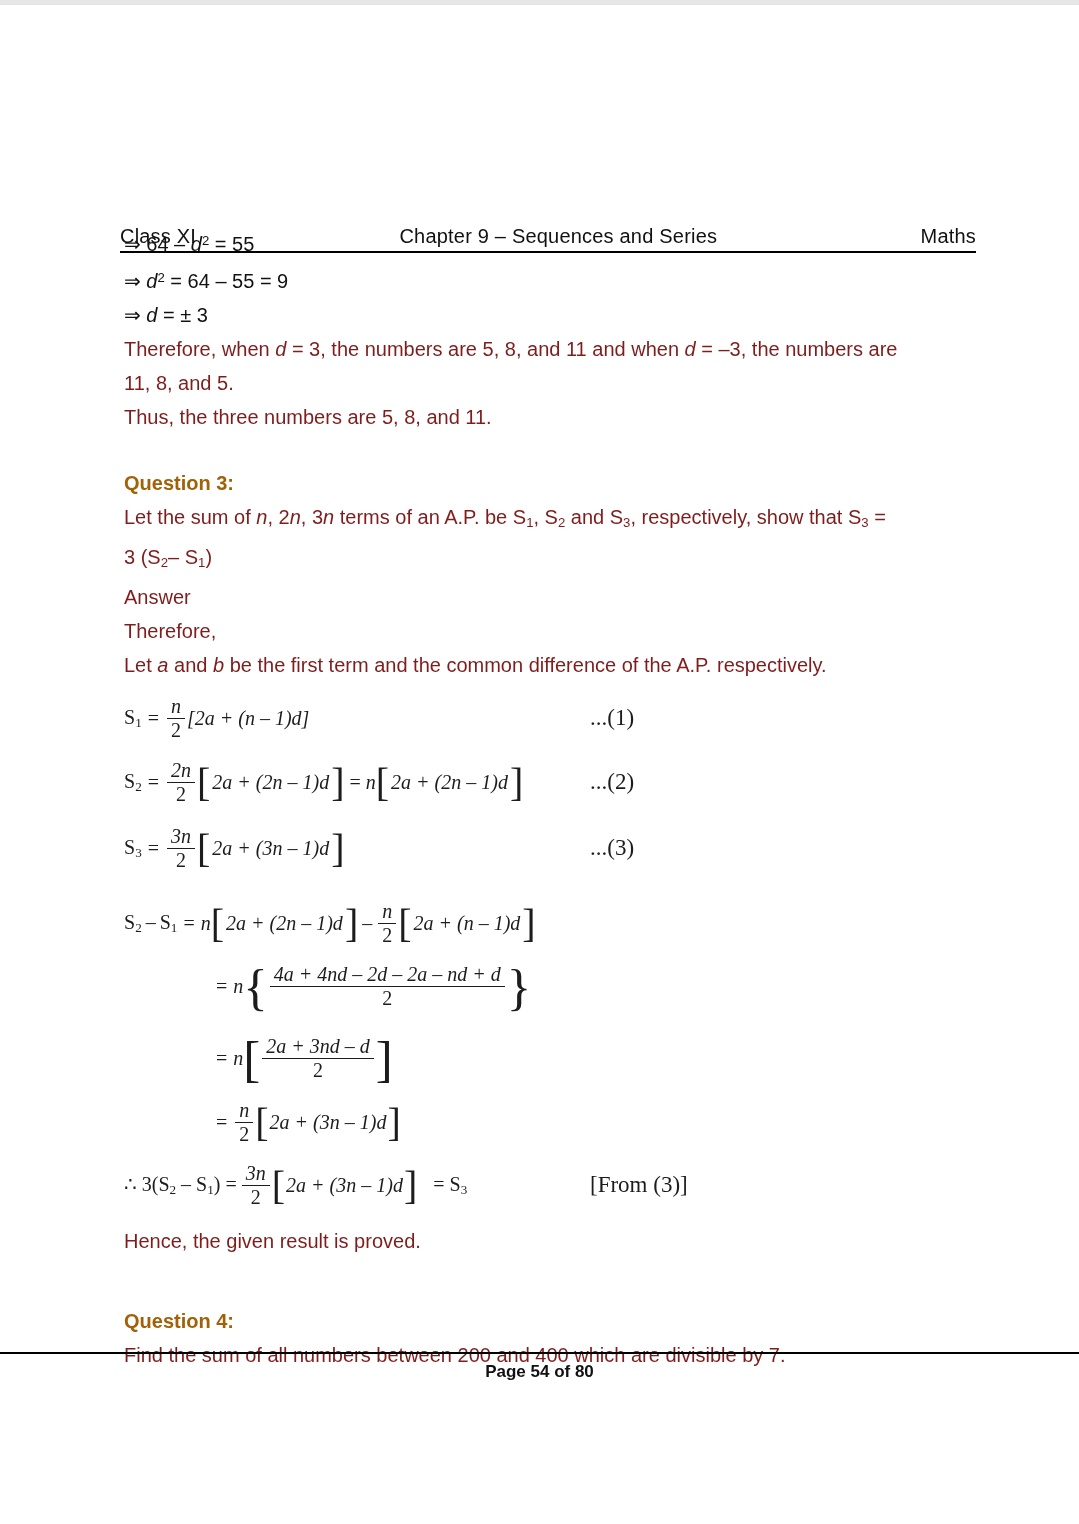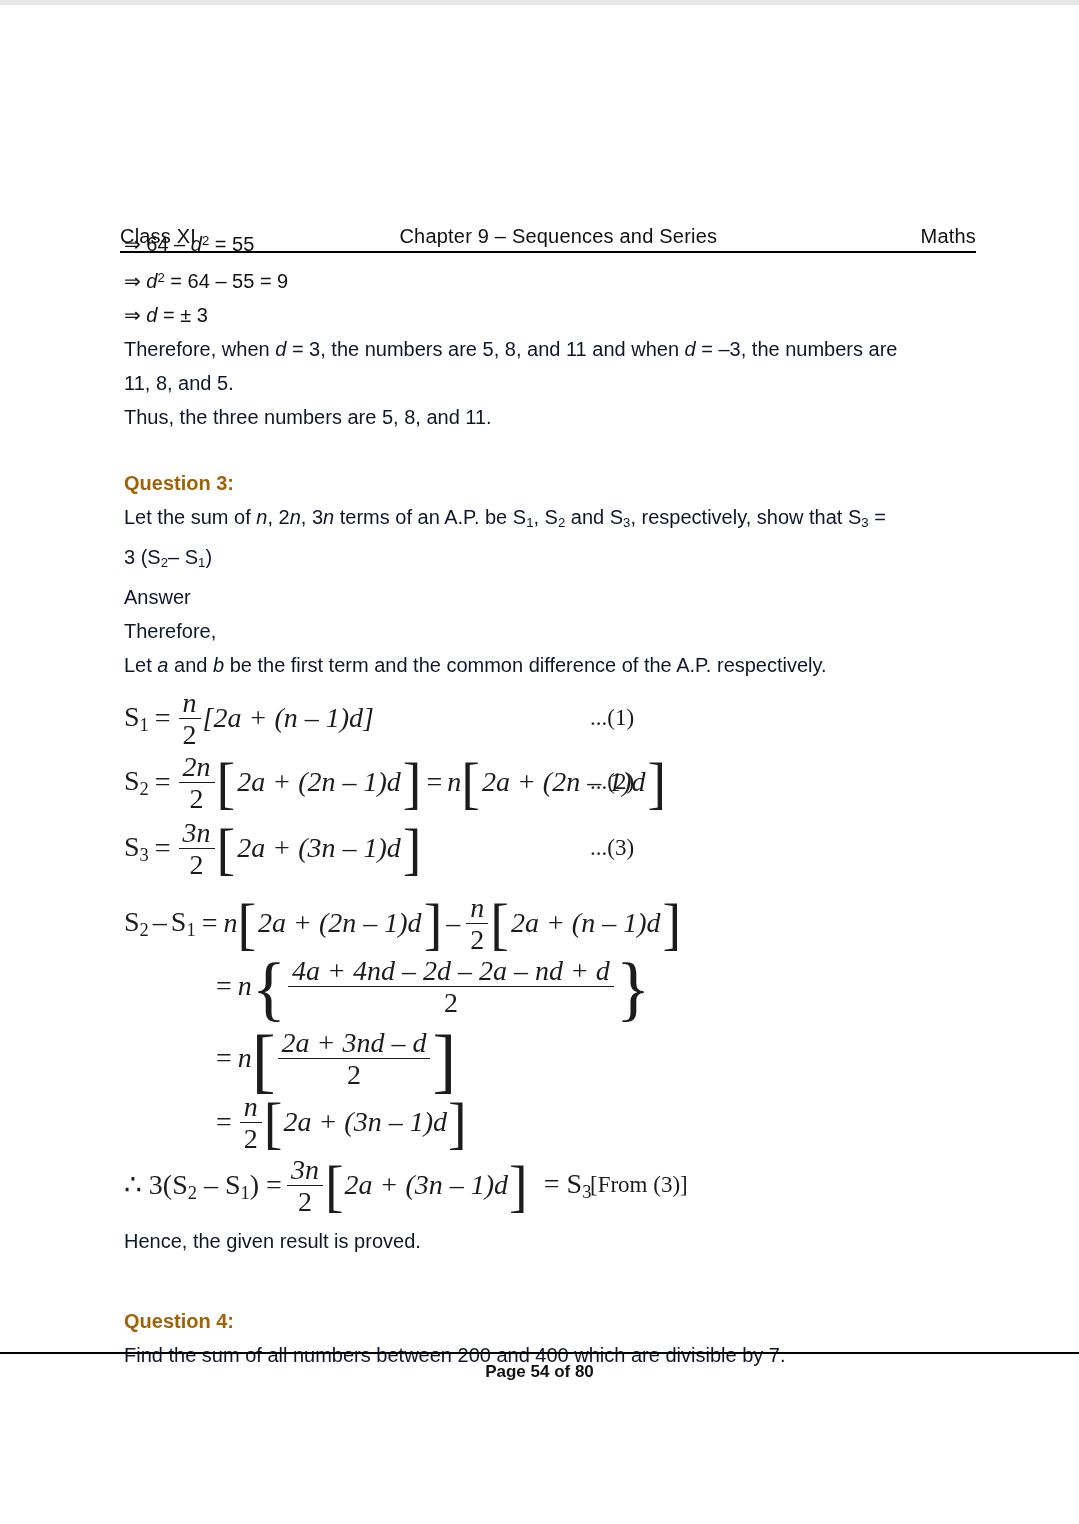--- a/index.html
+++ b/index.html
@@ -60,21 +60,21 @@
     margin: 0;
     font-size: 20px;
     line-height: 34px;
     color: #111111;
     white-space: normal;
   }
   p.para {
     margin: 0;
     font-size: 20px;
     line-height: 34px;
-    color: #0f172a;
+    color: #7f1d1d;
   }
   .q-heading {
     margin: 0;
     font-size: 20px;
     line-height: 34px;
     font-weight: bold;
     color: #a16207;
   }
   .gap-lg { height: 32px; }
   .gap-sm { height: 10px; }
@@ -87,21 +87,21 @@
   
   .eqblock {
     font-family: "Liberation Serif", "DejaVu Serif", serif;
     color: #1c1c1c;
   }
   .eqrow {
     display: flex;
     align-items: center;
     position: relative;
   }
-  .eq-main { font-size: 28px; display: flex; align-items: center; }
+  .eq-main { font-size: 20px; display: flex; align-items: center; }
   .eq-tag {
     position: absolute;
     left: 466px;
     font-size: 23px;
     white-space: nowrap;
   }
   .eq-note {
     position: absolute;
     left: 466px;
     font-size: 23px;

